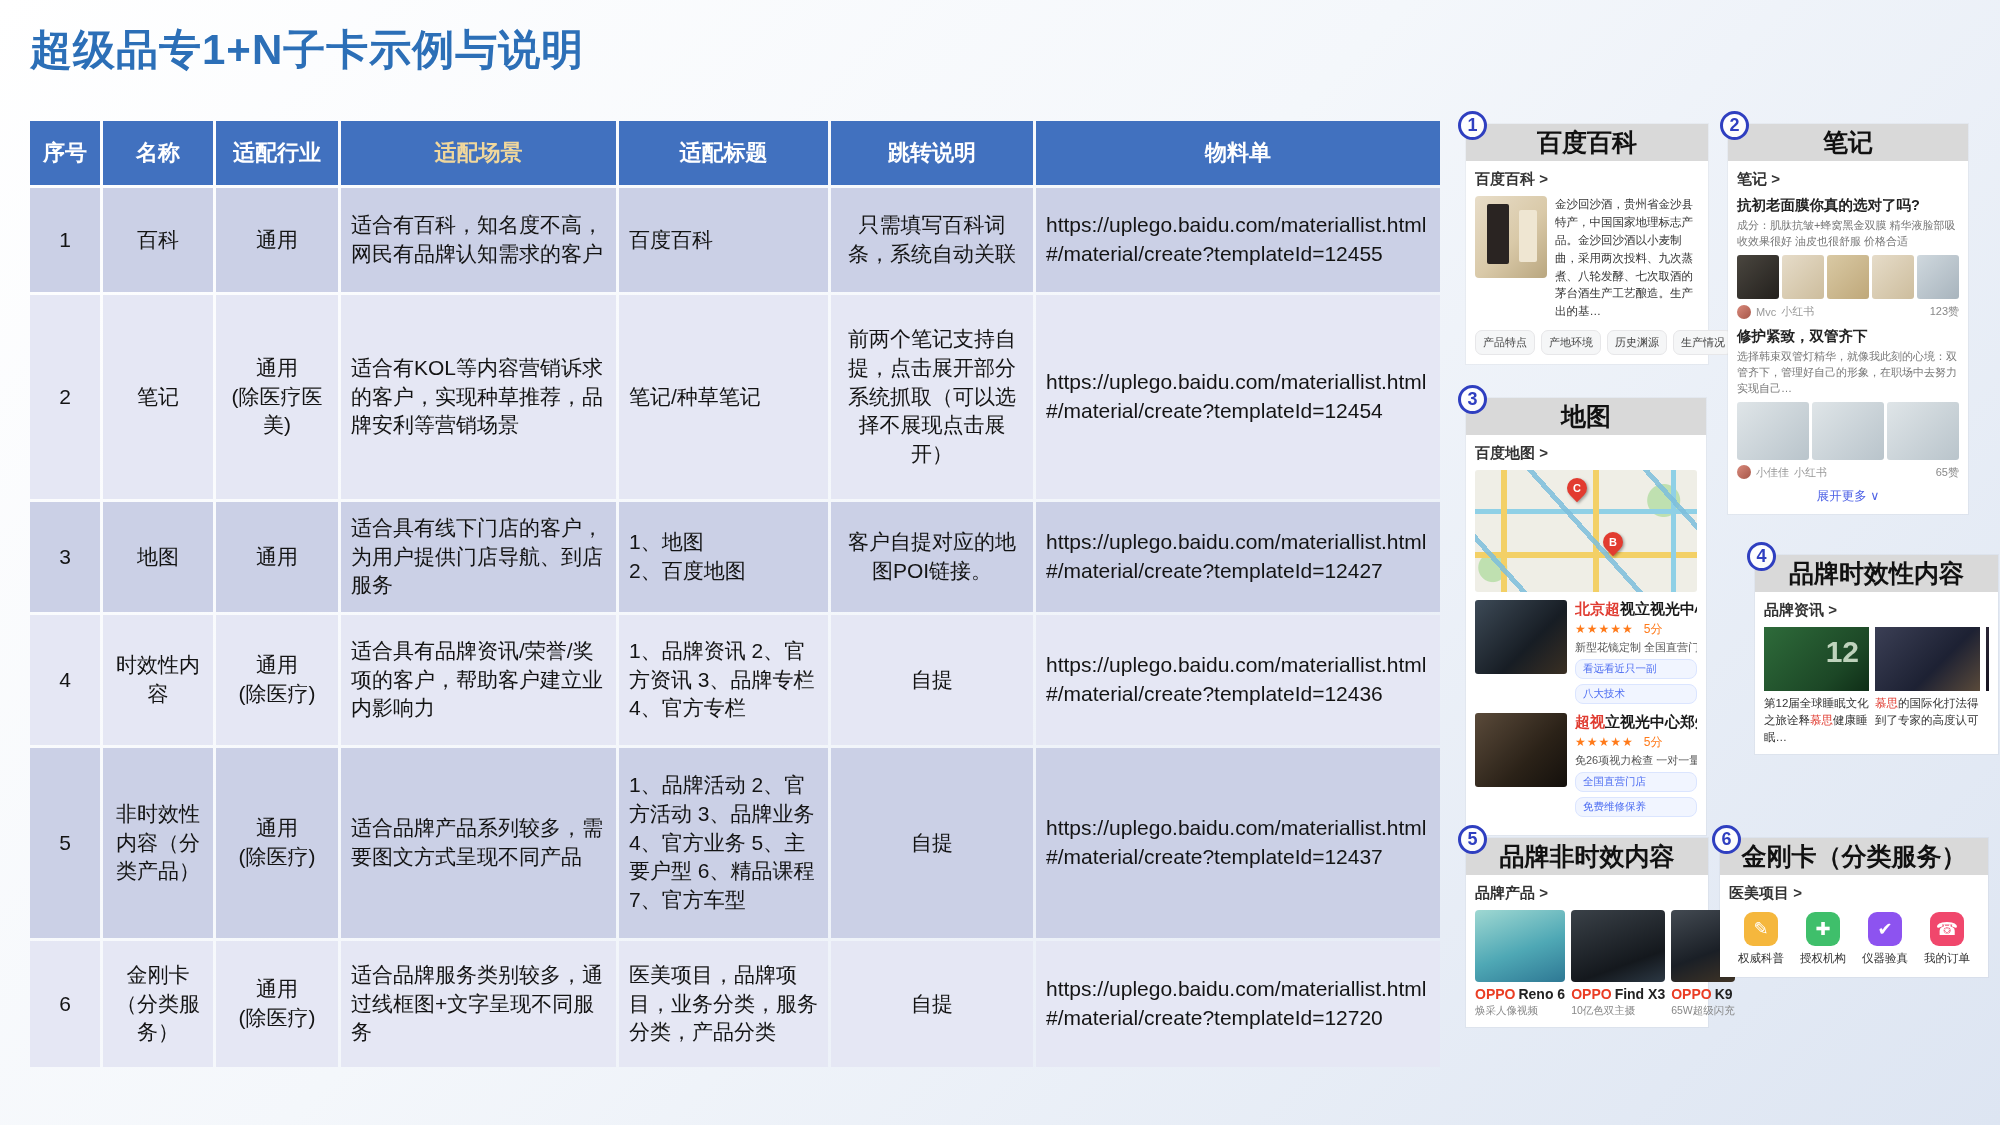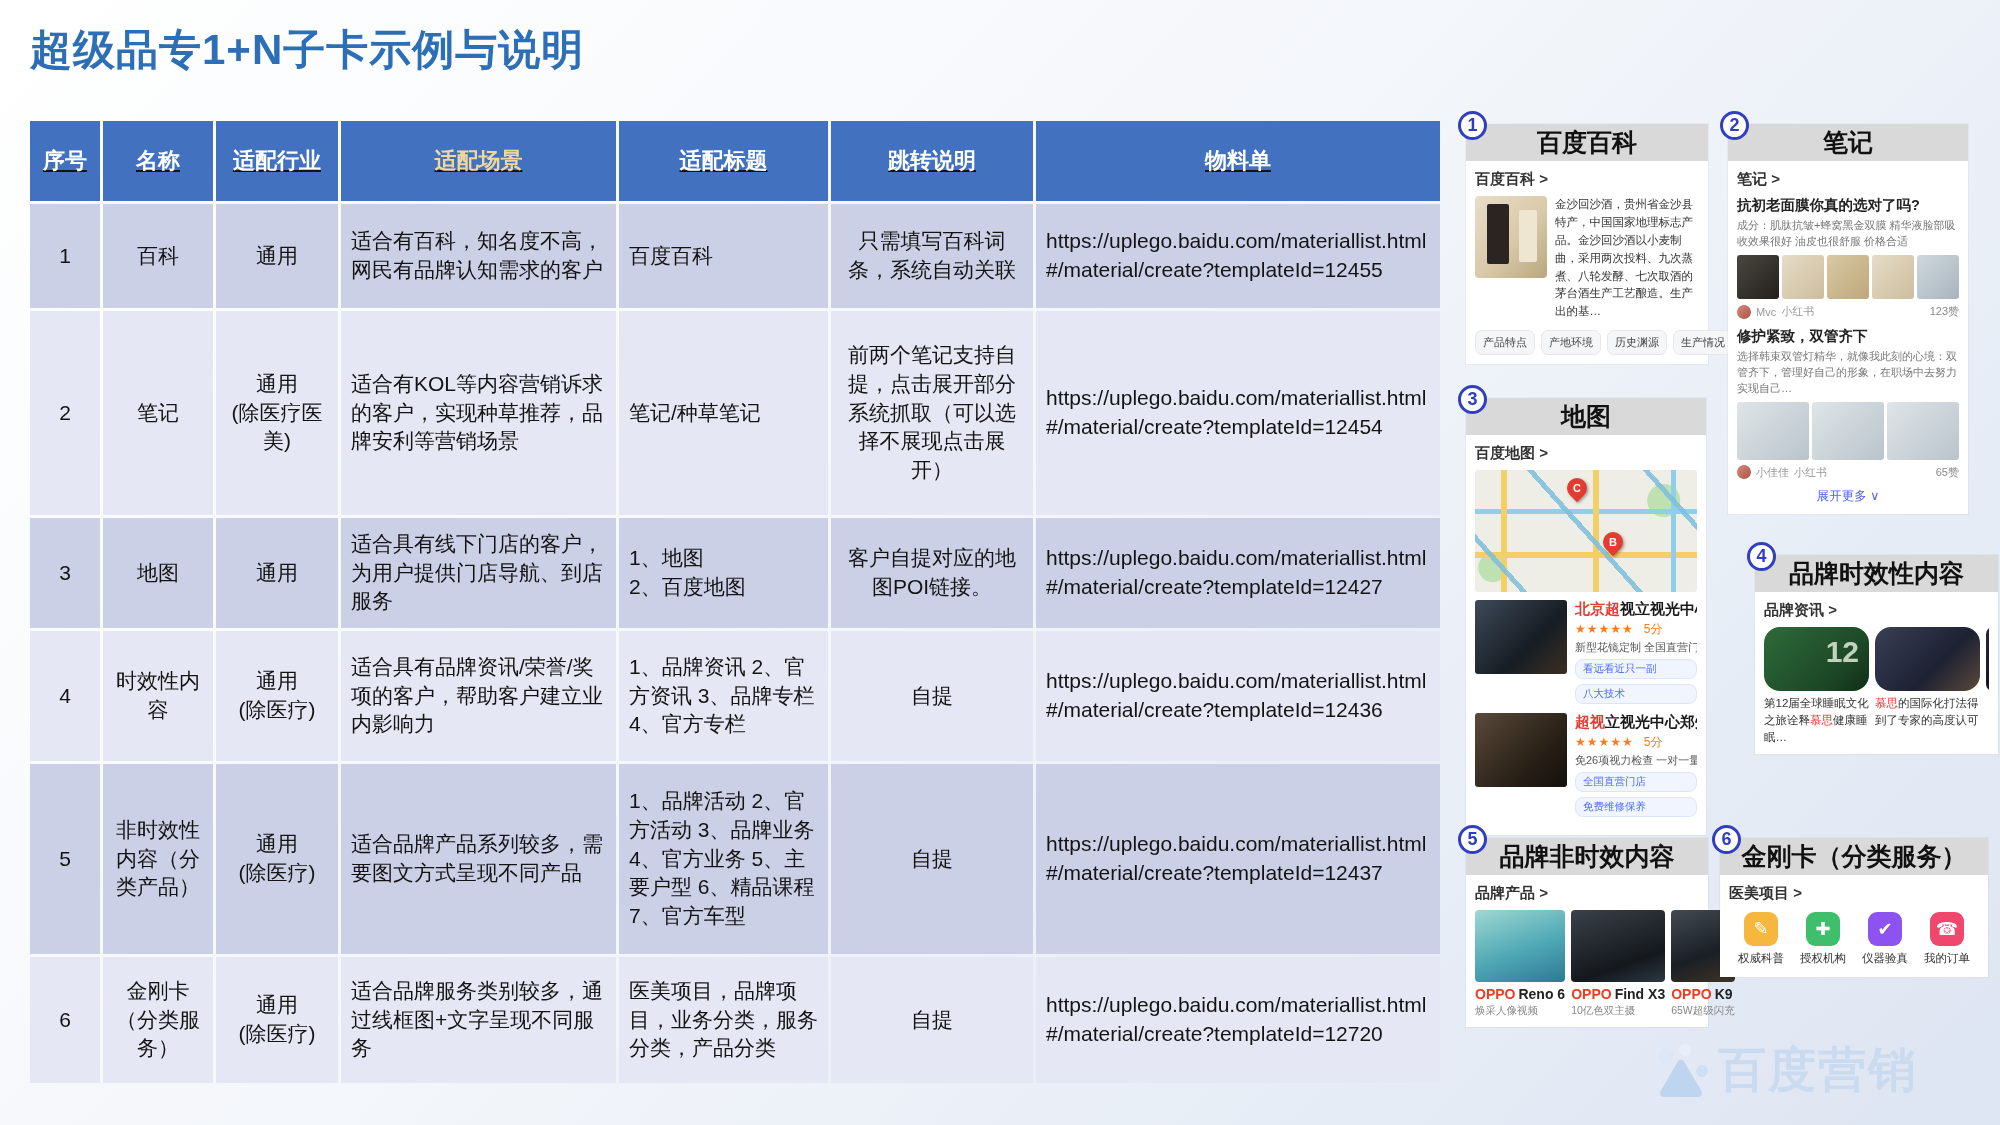--- a/index.html
+++ b/index.html
@@ -15,21 +15,21 @@
   table.main { position:absolute; left:27px; top:118px; border-collapse:separate; border-spacing:3px; table-layout:fixed; }
   table.main th { background:#4171bf; color:#fff; font-size:22px; font-weight:bold; text-align:center; vertical-align:middle; padding:6px 4px; line-height:1.3; }
   table.main th.gold { color:#f0d79c; }
   table.main td { font-size:21px; line-height:1.38; padding:8px 10px; vertical-align:middle; }
   tr.dark td { background:#cbd0e6; }
   tr.light td { background:#e5e7f4; }
   td.c { text-align:center; }
   td.l { text-align:left; }
   td.pre { white-space:pre-line; }
   td.url { word-break:break-all; font-size:20px; line-height:1.45; }
-  tr.hrow { height:80px;text-decoration:underline; }
+  tr.hrow { height:64px; }
   tr.r1 { height:104px; } tr.r2 { height:204px; } tr.r3 { height:110px; }
   tr.r4 { height:130px; } tr.r5 { height:190px; } tr.r6 { height:126px; }
 
   
   .panel { position:absolute; background:#ffffff; box-shadow:0 0 0 1px rgba(0,0,0,0.03); }
   .panel-header { position:relative; background:#d9d9d9; text-align:center; font-weight:bold; font-size:25px; color:#111; padding:3px 2px; line-height:1.25; white-space:nowrap; }
   .cnum { position:absolute; top:-13px; left:-8px; width:29px; height:29px; border:3px solid #2f3fc0; border-radius:50%; background:rgba(255,255,255,0.9); color:#2f3fc0; font-size:18px; font-weight:bold; display:flex; align-items:center; justify-content:center; z-index:3; }
   .pbody { padding:7px 9px 9px 9px; }
   .slink { font-size:15px; font-weight:bold; color:#333; margin:2px 0 7px 0; cursor:pointer; }
 
@@ -76,21 +76,21 @@
   .l-title .red { color:#e03c31; }
   .stars { color:#ff7a1a; font-size:12px; letter-spacing:1px; margin:2px 0; }
   .stars .score { color:#ff7a1a; letter-spacing:0; margin-left:10px; }
   .l-desc { font-size:11px; color:#555; white-space:nowrap; overflow:hidden; margin-bottom:4px; }
   .btag-row { display:flex; gap:5px;flex-direction:column; }
   .btag { font-size:10.5px; color:#4e6ef2; background:#f1f5ff; border:1px solid #dbe5ff; border-radius:8px; padding:2px 7px; white-space:nowrap; }
 
   
   .vids { display:flex; gap:6px; overflow:hidden; }
   .vid { flex:0 0 105px; cursor:pointer; }
-  .vid-img { height:64px; border-radius:16px; background:linear-gradient(135deg,#2e6b3a,#1c4726 70%,#0f2e17); position:relative; overflow:hidden; }
+  .vid-img { height:64px; border-radius:0; background:linear-gradient(135deg,#2e6b3a,#1c4726 70%,#0f2e17); position:relative; overflow:hidden; }
   .vid-img.navy { background:linear-gradient(135deg,#3b3f55,#1d2133 60%,#5a4a3a); }
   .vid-img.sliver { background:linear-gradient(135deg,#2a2535,#120f1a); }
   .vid-img .big12 { position:absolute; right:10px; top:8px; font-size:30px; font-weight:bold; color:rgba(220,235,215,0.85); }
   .vid-cap { font-size:11.5px; color:#333; line-height:1.45; margin-top:4px; }
   .vid-cap .red { color:#e03c31; }
 
   
   .prods { display:flex; gap:6px; }
   .prod { flex:1; cursor:pointer; }
   .prod-img { height:72px; border-radius:4px; background:linear-gradient(160deg,#9fd8d2,#4fa8b5 55%,#2e7894); }
@@ -377,23 +377,14 @@
           <div class="kk-label">仪器验真</div>
         </div>
         <div class="kk-item">
           <div class="kk-icon" style="background:#f0476c;">☎</div>
           <div class="kk-label">我的订单</div>
         </div>
       </div>
     </div>
   </div>
 
-  <div class="watermark">
-    <svg width="58" height="54" viewBox="0 0 58 54">
-      <circle cx="14" cy="13" r="8" fill="#dce8f7"></circle>
-      <circle cx="33" cy="7" r="6" fill="#e9f1fb"></circle>
-      <path d="M12 50 L29 21 L46 50 Z" fill="#b9d2ef" stroke="#b9d2ef" stroke-width="8" stroke-linejoin="round"></path>
-      <circle cx="50" cy="28" r="6" fill="#ccdef5"></circle>
-    </svg>
-    <span class="wm-text">百度营销</span>
-  </div>
 
 </div>
 
 </body></html>

